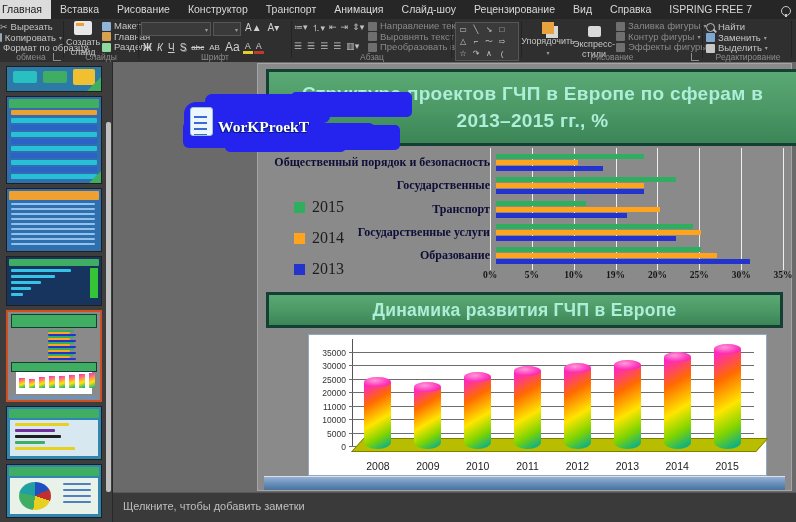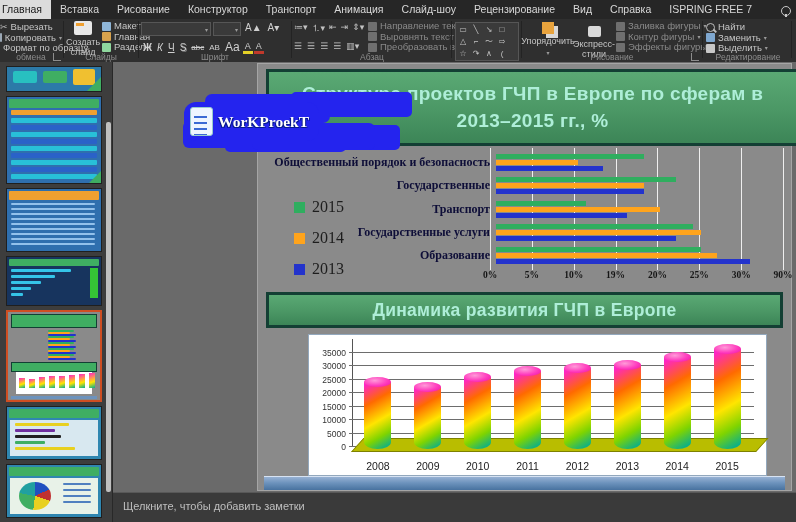--- a/index.html
+++ b/index.html
@@ -77,21 +77,21 @@
   .cyl{position:relative;width:27px}
   .cylbody{width:100%;background:linear-gradient(150deg,#ff24c8 4%,#ff6a00 30%,#ffe500 57%,#7fd400 78%,#00ac96 97%);
            border-radius:0 0 50% 50%/0 0 7px 7px}
   .cyltop{position:absolute;left:0;top:-5px;width:100%;height:10px;border-radius:50%;
           background:radial-gradient(ellipse at 40% 35%,#ff9ad8 0%,#ff3cbe 55%,#e812a4 100%)}
   .c2-xrow{position:absolute;left:44px;right:14px;bottom:3px;display:flex;justify-content:space-around}
   .c2-xlab{font-size:10.5px;color:#222;width:30px;text-align:center}
   .bluebar{position:absolute;left:6px;top:412px;width:521px;height:13px;
            background:linear-gradient(180deg,#97b1d3 0%,#6d93bd 45%,#48729f 100%);border-top:1px solid #d7e3f3}
   
-  .wm{position:absolute;left:184px;top:102px;z-index:6;display:flex;align-items:center;gap:5px;
+  .wm{position:absolute;left:184px;top:102px;z-index:6;display:flex;align-items:flex-end;gap:5px;
       background:#2424ee;border-radius:12px;padding:5px 10px 5px 6px;
       box-shadow:16px -13px 0 -5px #2424ee,62px 15px 0 -6px #2424ee,-7px 13px 0 -6px #2424ee,
                  100px -17px 0 -7px #2424ee,34px 18px 0 -7px #2424ee,88px 16px 0 -7px #2424ee}
   .wmicon{width:21px;height:27px;background:#edf5ff;border-radius:3px;border:1px solid #9cc;
           background-image:repeating-linear-gradient(180deg,transparent 0 4px,#3a6ad4 4px 6px);
           background-size:13px 100%;background-position:3px 4px;background-repeat:no-repeat}
   .wmtext{font-family:"Liberation Serif",serif;font-weight:bold;font-size:15.5px;color:#ffffff;
           text-shadow:1px 1px 0 #071a8c,-1px 1px 0 #071a8c}
   
   .notes{position:absolute;left:113px;top:492px;width:683px;height:30px;background:#3a3a3a;
@@ -477,21 +477,21 @@
         </div>
       </div>
     <div class="c1-ticks" id="c1ticks">
         <div class="c1-tick" style="left: 0%;">0%</div>
         <div class="c1-tick" style="left: 14.2857%;">5%</div>
         <div class="c1-tick" style="left: 28.5714%;">10%</div>
         <div class="c1-tick" style="left: 42.8571%;">19%</div>
         <div class="c1-tick" style="left: 57.1429%;">20%</div>
         <div class="c1-tick" style="left: 71.4286%;">25%</div>
         <div class="c1-tick" style="left: 85.7143%;">30%</div>
-        <div class="c1-tick" style="left: 100%;">90%</div>
+        <div class="c1-tick" style="left: 100%;">35%</div>
       </div>
     <div class="c1-legend" id="c1legend">
         <div class="c1-legitem">
           <div class="c1-sw" style="background: rgb(47, 174, 95);"></div>
           <div class="c1-legtxt">2015</div>
         </div>
         <div class="c1-legitem">
           <div class="c1-sw" style="background: rgb(255, 164, 28);"></div>
           <div class="c1-legtxt">2014</div>
         </div>
@@ -504,21 +504,21 @@
 
   <div class="banner b2">
     <span>Динамика развития ГЧП в Европе</span>
   </div>
 
   <div class="chartbox">
     <div class="c2-ycol" id="c2y">
         <div class="c2-ylab" style="bottom: 0%;">0</div>
         <div class="c2-ylab" style="bottom: 12.5%;">5000</div>
         <div class="c2-ylab" style="bottom: 25%;">10000</div>
-        <div class="c2-ylab" style="bottom: 37.5%;">15000</div>
+        <div class="c2-ylab" style="bottom: 37.5%;">11000</div>
         <div class="c2-ylab" style="bottom: 50%;">20000</div>
         <div class="c2-ylab" style="bottom: 62.5%;">25000</div>
         <div class="c2-ylab" style="bottom: 75%;">30000</div>
         <div class="c2-ylab" style="bottom: 87.5%; text-align: right;">35000</div>
       </div>
     <div class="c2-plot">
       <div class="c2-axis"></div>
       <div id="c2grid">
           <div class="c2-gline" style="bottom: 0%;"></div>
           <div class="c2-gline" style="bottom: 12.5%;"></div>

